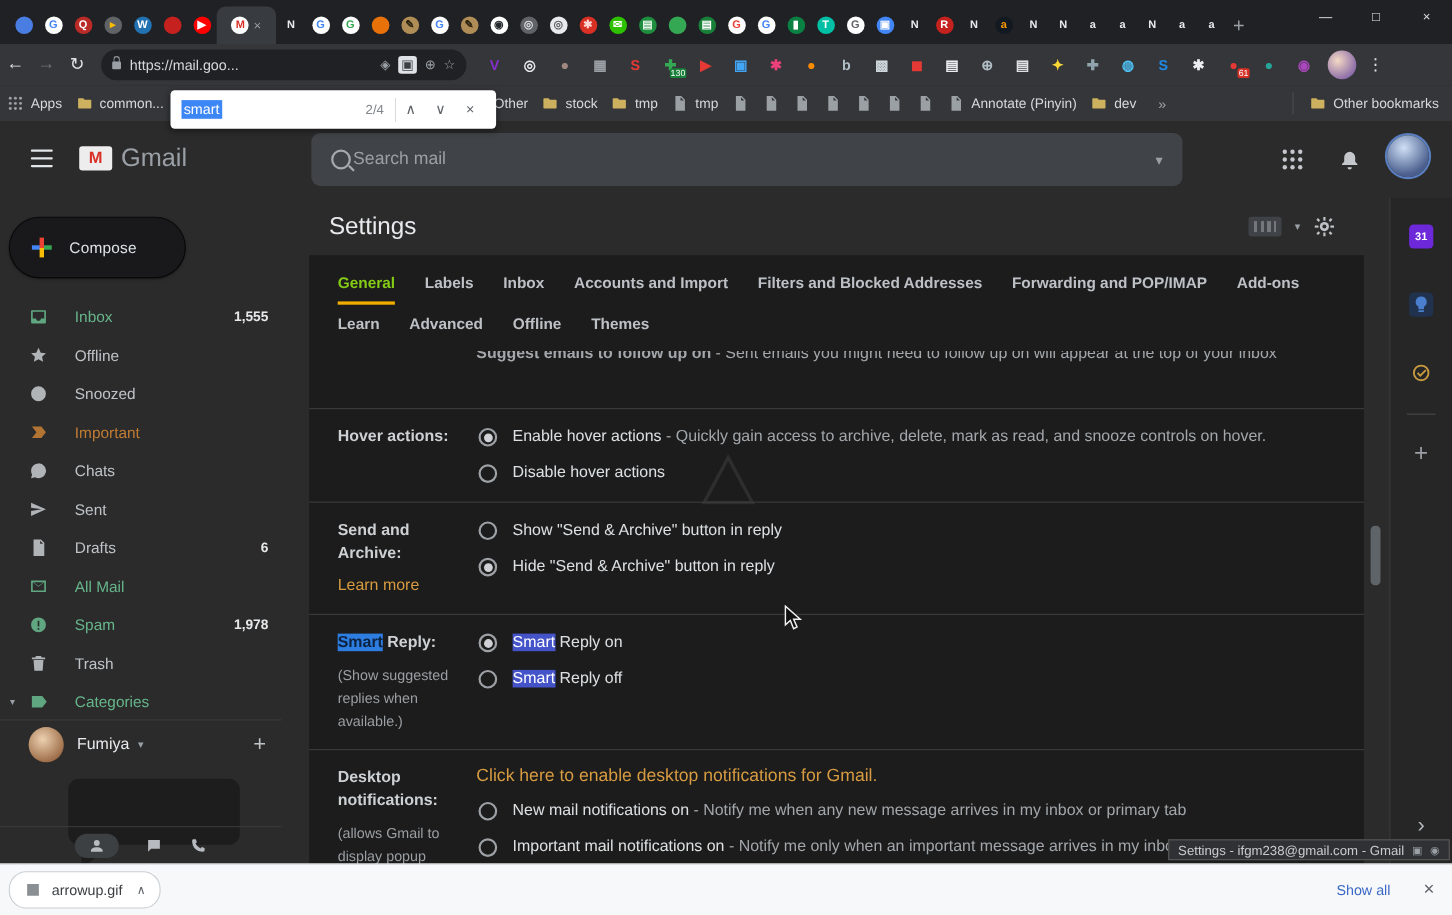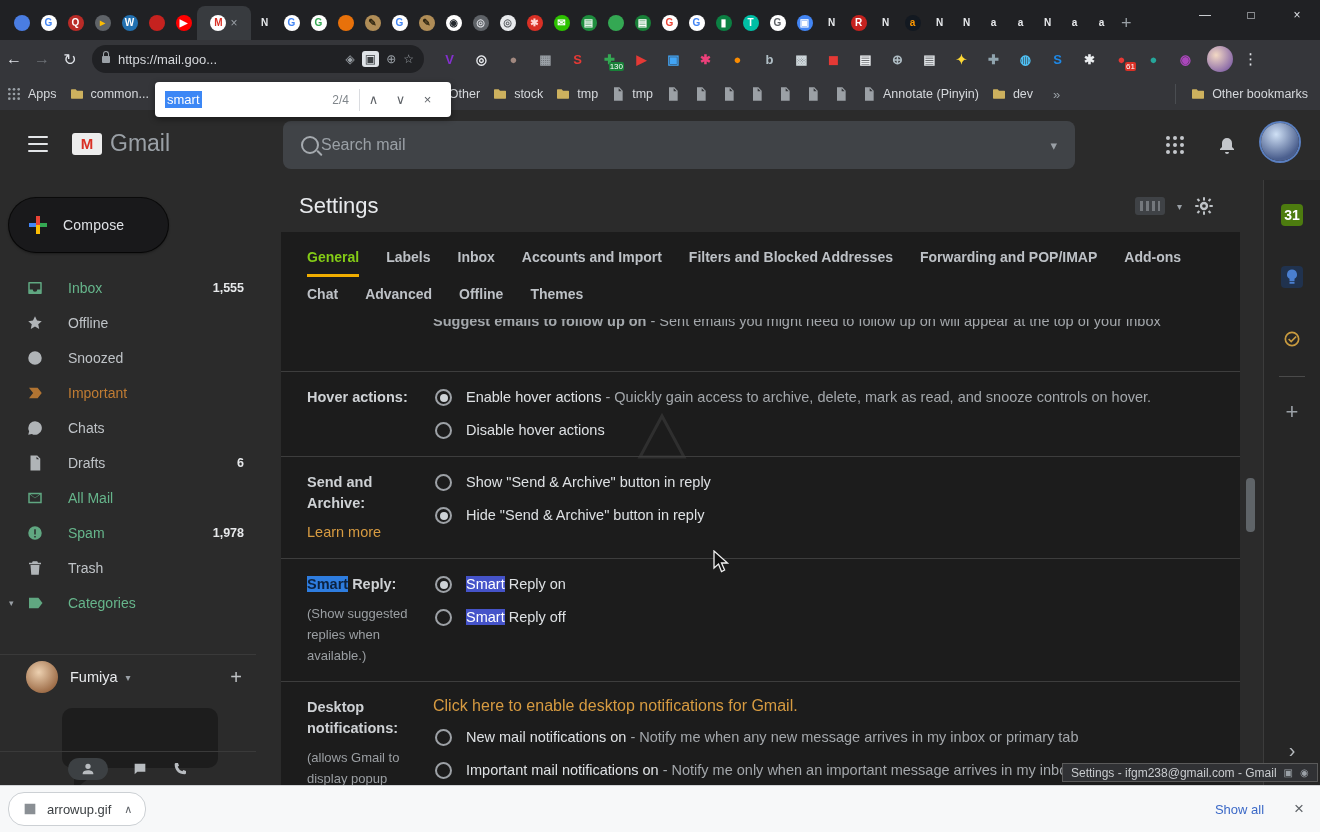--- a/index.html
+++ b/index.html
@@ -125,21 +125,21 @@
   .opt b{color:#dde0e3;font-weight:normal;}
   .link{color:#d79b41;}
   .hl-cur{background:#2e7de0;color:#0c2240;}
   .hl-m{background:#4553c9;color:#ffffff;}
   .clip-row{border-bottom:1px solid #3d3d3d;height:52px;overflow:hidden;position:relative;}
   .clip-inner{position:absolute;top:-9px;left:152px;right:30px;font-size:14.5px;line-height:22px;color:#a3a7ab;}
 
   .scroll-thumb{position:absolute;left:1246px;top:478px;width:9px;height:54px;background:#5f6468;border-radius:4px;z-index:5;}
 
   .rightbar{position:absolute;top:70px;right:-72px;width:56px;bottom:0;background:#262626;border-left:1px solid #3c3c3c;}
-  .rb-cal{width:22px;height:22px;background:#4d7c0f;border-radius:4px;color:#fff;font-size:14px;font-weight:bold;display:flex;align-items:center;justify-content:center;margin:24px auto 0;}
+  .rb-cal{width:22px;height:22px;background:#6d28d9;border-radius:4px;color:#fff;font-size:10px;font-weight:bold;display:flex;align-items:center;justify-content:center;margin:24px auto 0;}
   .rb-ic{width:22px;height:22px;margin:40px auto 0;display:flex;align-items:center;justify-content:center;}
   .rb-ic svg{width:20px;height:20px;}
   .rb-bulb{color:#4a7fd0;background:#20324e;border-radius:4px;}
   .rb-tasks{color:#c99b3f;}
   .rb-div{width:26px;height:1px;background:#4a4a4a;margin:26px auto 0;}
   .rb-plus{color:#9aa0a6;font-size:22px;text-align:center;margin-top:22px;}
   .rb-chev{position:absolute;bottom:24px;left:0;right:0;text-align:center;color:#b8bcc0;font-size:20px;}
 
   .status{position:absolute;left:1062px;top:763px;height:19px;background:#303134;border:1px solid #5a5a5a;color:#c8cbce;font-size:12px;display:flex;align-items:center;gap:7px;padding:0 8px;z-index:40;box-sizing:border-box;white-space:nowrap;}
   .status .sic{font-size:10px;color:#9aa0a6;}
@@ -549,20 +549,26 @@
             <span class="nav-label">Important</span>
           </div>
           <div class="nav-item">
             <span class="nav-ic"><svg viewBox="0 0 24 24">
                 <path fill="currentColor" d="M12 3a9 9 0 0 0-9 9c0 1.6.4 3 1.2 4.4L3 21l4.8-1.1A9 9 0 1 0 12 3z"></path>
               </svg></span>
             <span class="nav-label">Chats</span>
           </div>
           <div class="nav-item">
             <span class="nav-ic"><svg viewBox="0 0 24 24">
+                <path fill="currentColor" d="M3 20l18-8L3 4v6l13 2-13 2z"></path>
+              </svg></span>
+            <span class="nav-label">Sent</span>
+          </div>
+          <div class="nav-item">
+            <span class="nav-ic"><svg viewBox="0 0 24 24">
                 <path fill="currentColor" d="M6 2h9l4 4v16H6V2zm8 1.5V7h3.5L14 3.5zM8 10h8v1.5H8zm0 4h8v1.5H8z"></path>
               </svg></span>
             <span class="nav-label">Drafts</span>
             <span class="count">6</span>
           </div>
           <div class="nav-item green">
             <span class="nav-ic"><svg viewBox="0 0 24 24">
                 <path fill="currentColor" d="M3 5h18v14H3V5zm2 2.2V17h14V7.2l-7 5.2-7-5.2zM5.8 7l6.2 4.6L18.2 7H5.8z"></path>
               </svg></span>
             <span class="nav-label">All Mail</span>
@@ -644,21 +650,21 @@
           <div class="ptr" id="ptr1">
               <span class="ptab active">General</span>
               <span class="ptab">Labels</span>
               <span class="ptab">Inbox</span>
               <span class="ptab">Accounts and Import</span>
               <span class="ptab">Filters and Blocked Addresses</span>
               <span class="ptab">Forwarding and POP/IMAP</span>
               <span class="ptab">Add-ons</span>
             </div>
           <div class="ptr" id="ptr2">
-              <span class="ptab">Chat</span>
+              <span class="ptab">Learn</span>
               <span class="ptab">Advanced</span>
               <span class="ptab">Offline</span>
               <span class="ptab">Themes</span>
             </div>
         </div>
 
         <span class="watermark">
           <svg width="52" height="50" viewBox="0 0 52 50">
               <path d="M26 4 L48 45 H4 Z" fill="none" stroke="#3a3a3a" stroke-width="3"></path>
             </svg>

